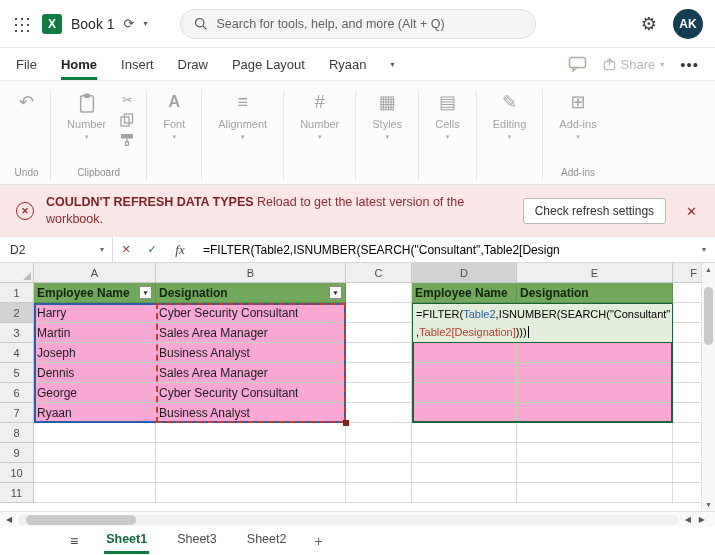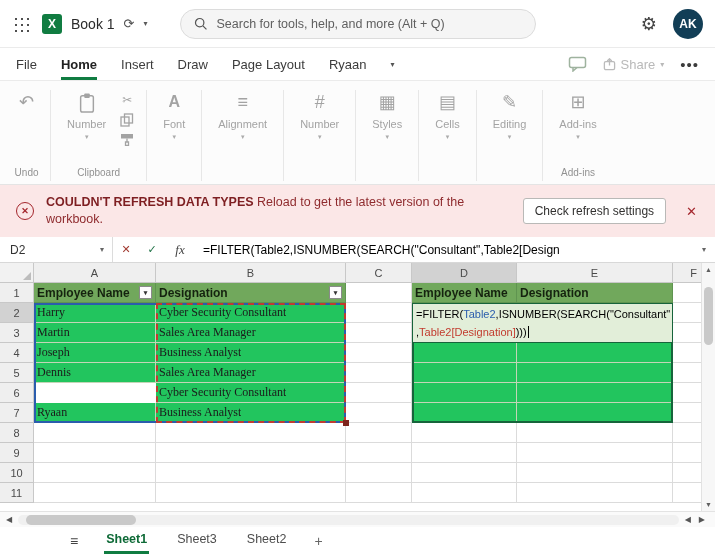--- a/index.html
+++ b/index.html
@@ -90,21 +90,21 @@
   .corner { background:#F2F2F2; }
   .corner::after { content:""; position:absolute; right:2px; bottom:2px;
     border-left:8px solid transparent; border-bottom:8px solid #BDBDBD; }
   .gcell { position:absolute; background:#fff; border-right:1px solid #DBDBDB;
     border-bottom:1px solid #DBDBDB; font-size:12px; color:#1B1B1B; display:flex;
     align-items:center; padding:0 3px; white-space:nowrap; overflow:hidden; cursor:cell; }
   .ctxt { overflow:hidden; white-space:nowrap; }
   .gcell.thead, .gcell.thead2 { background:#71A85C; font-weight:700; color:#15230F;
     border-right-color:#5F9450; border-bottom-color:#5F9450; }
   .gcell.thead { justify-content:space-between; }
-  .gcell.tdata { background:#22c55e; border-right-color:#C3D5B7; border-bottom-color:#C3D5B7;font-family:Liberation Serif, serif; }
+  .gcell.tdata { background:#f9a8d4; border-right-color:#C3D5B7; border-bottom-color:#C3D5B7; }
   .filter { flex:0 0 auto; width:13px; height:13px; background:#FDFDFD; border:1px solid #8A8A8A;
     font-size:7px; color:#333; display:flex; align-items:center; justify-content:center;
     margin-left:2px; cursor:pointer; }
   .ov { position:absolute; pointer-events:none; background:transparent; }
   .ref-blue-box { border:2px solid #2B5DAD; }
   .ref-red-box { border:2px dashed #C23B2E; }
   .red-handle { background:#7D241C; }
   .sel-green-box { border:2px solid #17643B; }
   .formula-edit { position:absolute; background:#E2EED9; border:1px solid #17643B;
     font-size:11px; line-height:18px; padding:1px 3px; color:#000; white-space:nowrap;
@@ -378,20 +378,23 @@
         <span class="ctxt">Dennis</span>
       </div>
       <div class="gcell tdata" style="left: 156px; top: 100px; width: 190px; height: 20px;">
         <span class="ctxt">Sales Area Manager</span>
       </div>
       <div class="gcell" style="left: 346px; top: 100px; width: 66px; height: 20px;"></div>
       <div class="gcell tdata" style="left: 412px; top: 100px; width: 105px; height: 20px;"></div>
       <div class="gcell tdata" style="left: 517px; top: 100px; width: 156px; height: 20px;"></div>
       <div class="gcell" style="left: 673px; top: 100px; width: 42px; height: 20px;"></div>
       <div class="ghead" style="left: 0px; top: 120px; width: 34px; height: 20px;">6</div>
+      <div class="gcell tdata" style="left: 34px; top: 120px; width: 122px; height: 20px;">
+        <span class="ctxt">George</span>
+      </div>
       <div class="gcell tdata" style="left: 156px; top: 120px; width: 190px; height: 20px;">
         <span class="ctxt">Cyber Security Consultant</span>
       </div>
       <div class="gcell" style="left: 346px; top: 120px; width: 66px; height: 20px;"></div>
       <div class="gcell tdata" style="left: 412px; top: 120px; width: 105px; height: 20px;"></div>
       <div class="gcell tdata" style="left: 517px; top: 120px; width: 156px; height: 20px;"></div>
       <div class="gcell" style="left: 673px; top: 120px; width: 42px; height: 20px;"></div>
       <div class="ghead" style="left: 0px; top: 140px; width: 34px; height: 20px;">7</div>
       <div class="gcell tdata" style="left: 34px; top: 140px; width: 122px; height: 20px;">
         <span class="ctxt">Ryaan</span>

